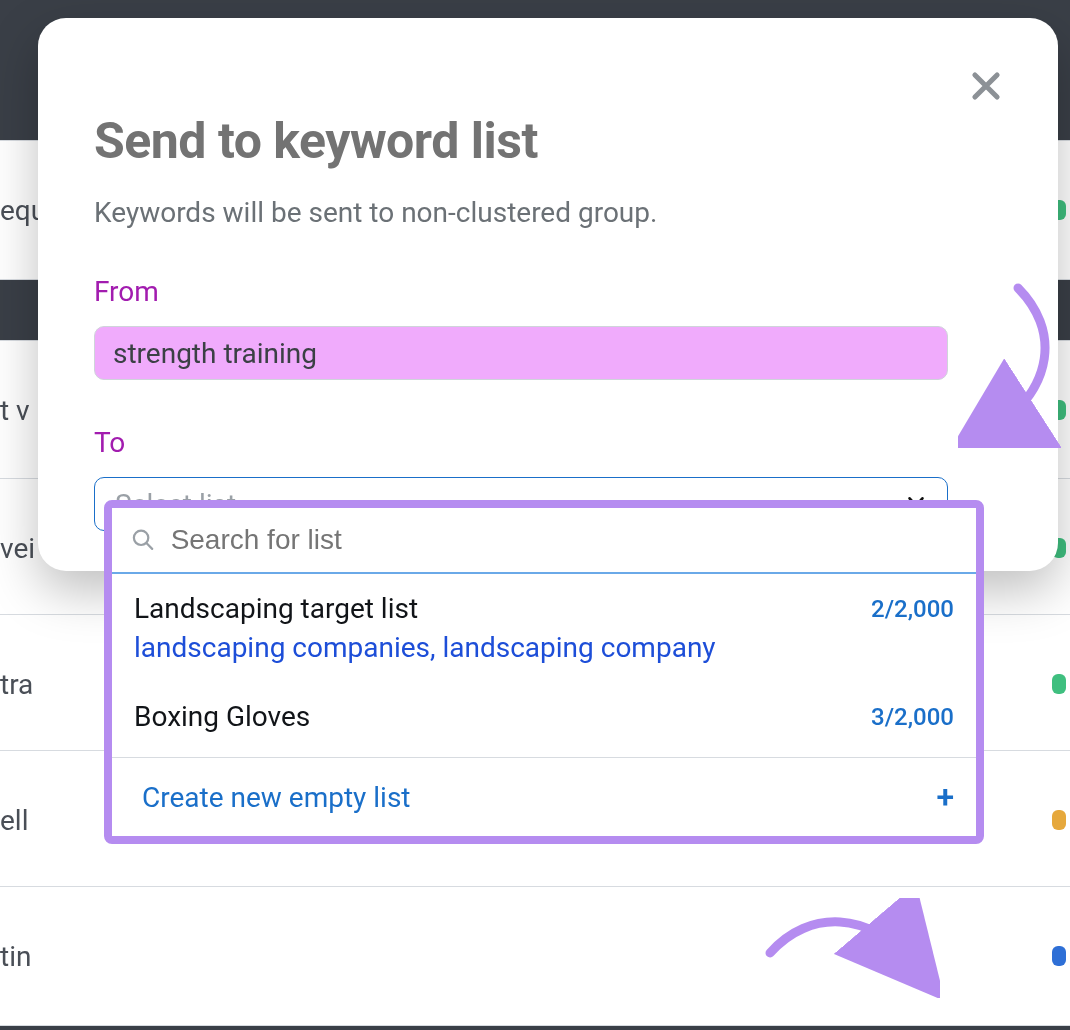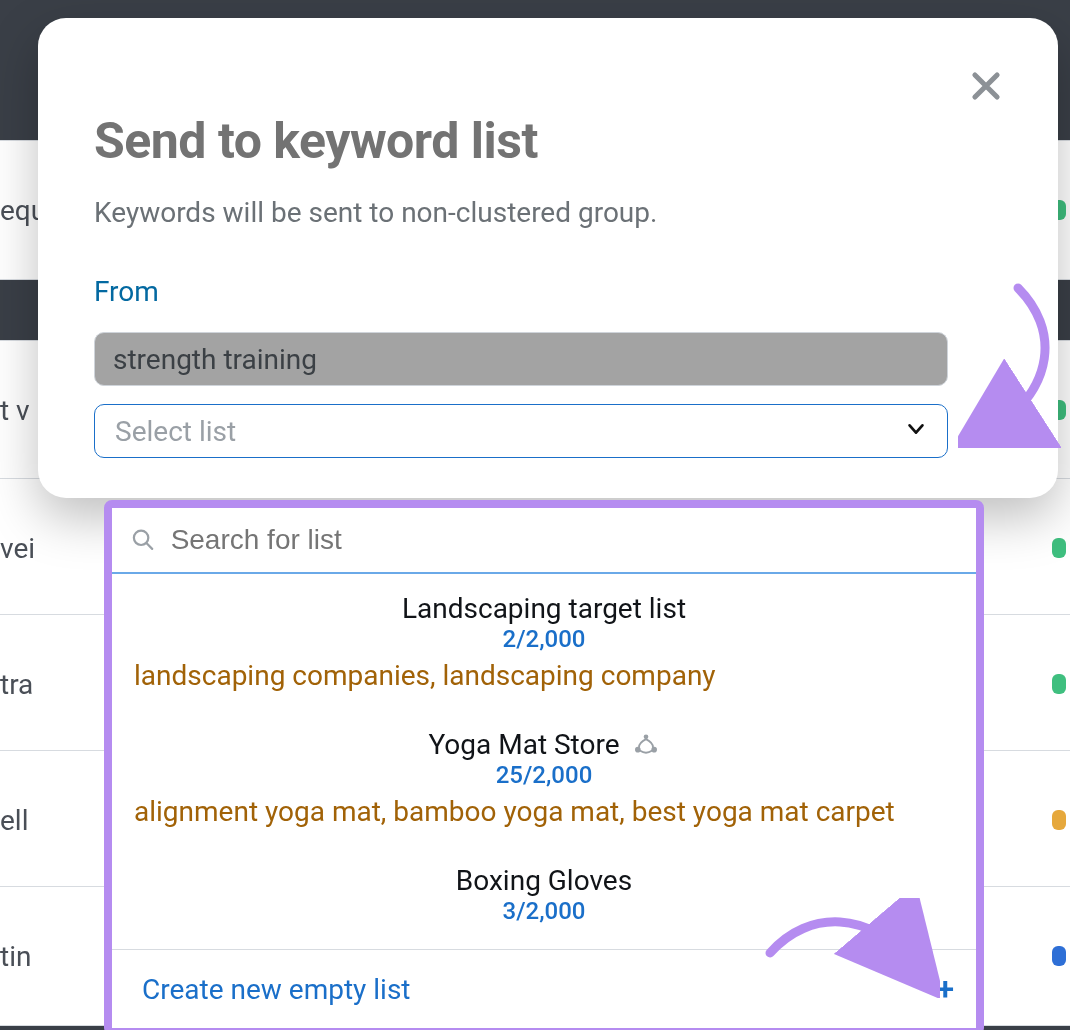--- a/index.html
+++ b/index.html
@@ -24,25 +24,25 @@
   }
   .close-btn {
     position: absolute; top: 40px; right: 44px;
     width: 56px; height: 56px;
     display:flex; align-items:center; justify-content:center;
     cursor:pointer; color:#8c9196;
   }
   .close-btn svg { width:38px; height:38px; stroke:#8c9196; stroke-width:3.2; }
   .title { font-size:50px; font-weight:700; color:#737373; letter-spacing:-0.5px; margin-top:46px; }
   .subtitle { font-size:28px; color:#6b7176; margin-top:26px; }
-  .field-label { font-size:28px; color:#0369a1; margin-top:46px; }
+  .field-label { font-size:28px; color:#a21caf; margin-top:46px; }
   .from-box {
-    margin-top:24px; width:854px; height:54px;
+    margin-top:18px; width:854px; height:54px;
     border:1px solid #cfd4da; border-radius:10px;
-    background:#a3a3a3; padding:0 18px;
+    background:#f0abfc; padding:0 18px;
     display:flex; align-items:center;
     font-size:28px; color:#3b4045;
   }
   .to-select {
     margin-top:18px; width:854px; height:54px;
     border:1.5px solid #1a6fc9; border-radius:10px;
     background:#fff; padding:0 20px;
     display:flex; align-items:center; justify-content:space-between;
     cursor:pointer;
   }
@@ -62,24 +62,24 @@
   }
   .search-row svg { width:28px; height:28px; }
   .search-row input {
     border:none; outline:none; font-size:28px; color:#6b7176; width:100%;
     background:transparent;
   }
   .list-item {
     padding:18px 22px 18px 22px;
     cursor:pointer;
   }
-  .li-top { display:flex; justify-content:space-between; align-items:center;flex-direction:column; }
+  .li-top { display:flex; justify-content:space-between; align-items:center; }
   .li-name { font-size:28px; color:#111418; display:flex; align-items:center; gap:12px; }
   .li-count { font-size:24px; color:#1a6fc9; font-weight:500; }
-  .li-desc { font-size:28px; color:#a16207; margin-top:6px; }
+  .li-desc { font-size:28px; color:#1d4ed8; margin-top:6px; }
   .share-icon { display:inline-flex; }
   .share-icon svg { width:28px; height:28px; }
   .divider { height:1px; background:#d7dbe0; margin:6px 0 0 0; }
   .create-row {
     display:flex; justify-content:space-between; align-items:center;
     padding:20px 22px 20px 30px;
     cursor:pointer;
   }
   .create-row .create-label { font-size:28px; color:#1a6fc9; }
   .create-row .plus { font-size:32px; color:#1a6fc9; font-weight:600; }
@@ -132,20 +132,21 @@
     </div>
 
     <h1 class="title">Send to keyword list</h1>
     <p class="subtitle">Keywords will be sent to non-clustered group.</p>
 
     <div class="field-label">From</div>
     <div class="from-box">
       <span>strength training</span>
     </div>
 
+    <div class="field-label">To</div>
     <div class="to-select">
       <span class="placeholder">Select list</span>
       <span class="chev">
         <svg width="22" height="22" viewBox="0 0 24 24" fill="none">
             <path d="M5 8 L12 16 L19 8" stroke="#111" stroke-width="3" stroke-linecap="round" stroke-linejoin="round"></path>
           </svg>
       </span>
     </div>
   </div>
 
@@ -160,37 +161,20 @@
 
     <div id="list-items">
         <div class="list-item">
           <div class="li-top">
             <div class="li-name">
               <span>Landscaping target list</span>
             </div>
             <div class="li-count">2/2,000</div>
           </div>
           <div class="li-desc">landscaping companies, landscaping company</div>
-        </div>
-        <div class="list-item">
-          <div class="li-top">
-            <div class="li-name">
-              <span>Yoga Mat Store</span>
-              <span class="share-icon">
-                <svg viewBox="0 0 24 24" fill="none">
-                  <circle cx="12" cy="5" r="2" fill="#9aa0a6"></circle>
-                  <circle cx="5" cy="16" r="2.4" fill="#9aa0a6"></circle>
-                  <circle cx="19" cy="16" r="2.4" fill="#9aa0a6"></circle>
-                  <path d="M12 7 C8 9 6 12 6 14 M12 7 C16 9 18 12 18 14 M7 17 C10 19 14 19 17 17" stroke="#9aa0a6" stroke-width="1.6" stroke-linecap="round" fill="none"></path>
-                </svg>
-              </span>
-            </div>
-            <div class="li-count">25/2,000</div>
-          </div>
-          <div class="li-desc">alignment yoga mat, bamboo yoga mat, best yoga mat carpet</div>
         </div>
         <div class="list-item">
           <div class="li-top">
             <div class="li-name">
               <span>Boxing Gloves</span>
             </div>
             <div class="li-count">3/2,000</div>
           </div>
         </div>
       </div>

